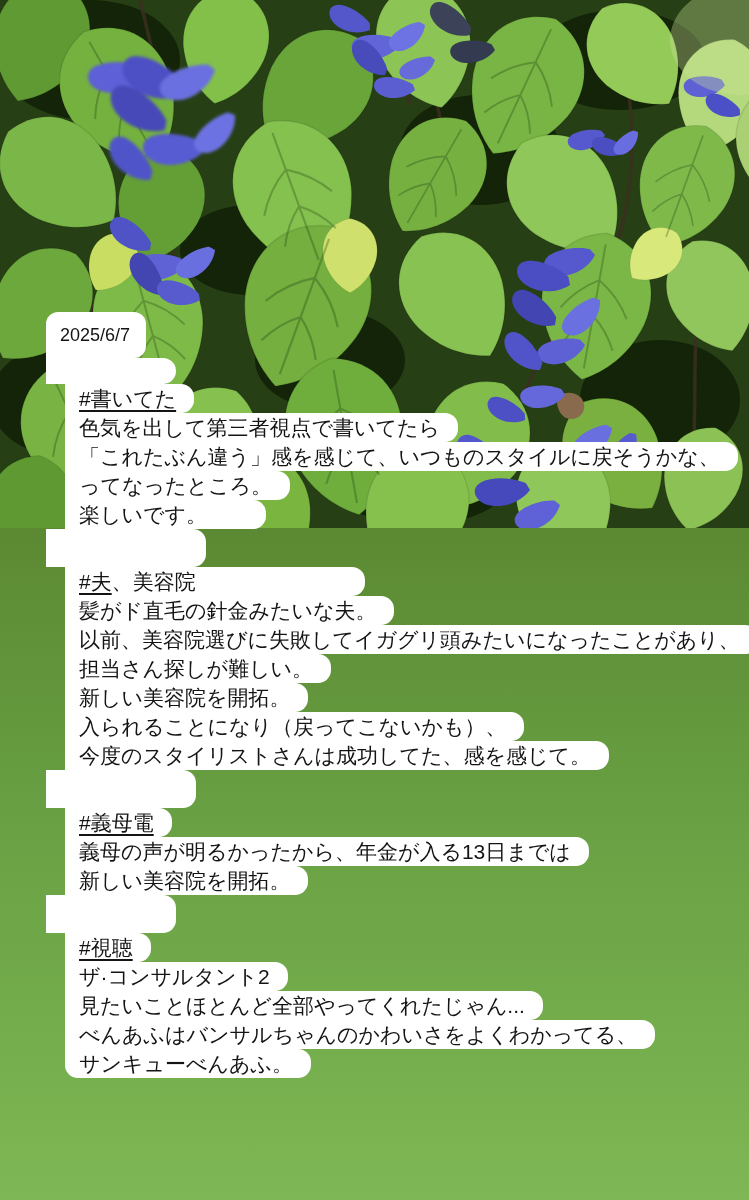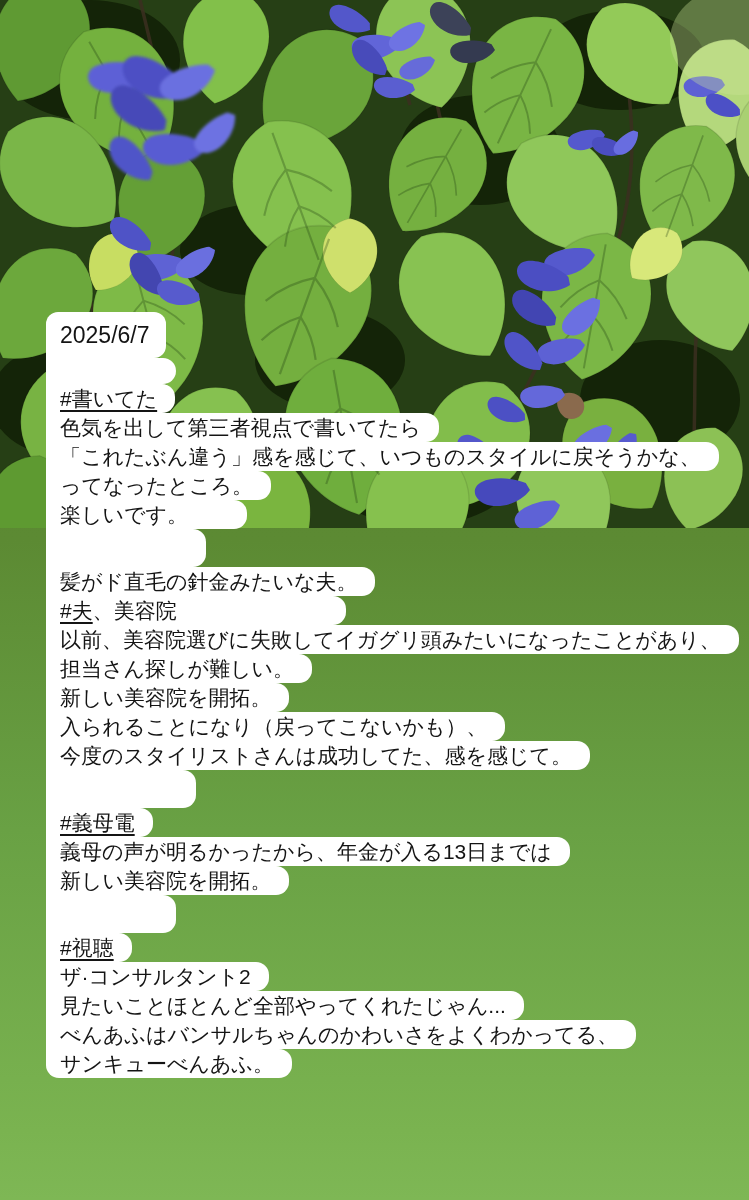--- a/index.html
+++ b/index.html
@@ -16,24 +16,25 @@
     display:flex;flex-direction:column;align-items:flex-start;
     color:#141414;
   }
   .hl{
     background:#ffffff;
     white-space:nowrap;
     font-size:21px;line-height:29px;height:29px;
     padding:0 18px 0 14px;
     border-radius:0 13px 13px 0;
     box-sizing:border-box;
+    margin-left:19px;
   }
   .date-row{
     background:#ffffff;
-    font-size:23px;line-height:46px;height:46px;
+    font-size:18px;line-height:46px;height:46px;
     padding:0 16px 0 14px;
     border-radius:12px 12px 12px 0;
     white-space:nowrap;box-sizing:border-box;
   }
   .spacer{
     background:#ffffff;
     border-radius:0 13px 13px 0;
   }
   .sp-small{width:130px;height:26px;}
   .sp-gap{height:38px;}
@@ -197,22 +198,22 @@
     <div class="date-row">2025/6/7</div>
     <div class="spacer sp-small"></div>
 
     <div class="hl tag"><span class="u">#書いてた</span><span></span></div>
     <div class="hl">色気を出して第三者視点で書いてたら</div>
     <div class="hl">「これたぶん違う」感を感じて、いつものスタイルに戻そうかな、</div>
     <div class="hl">ってなったところ。</div>
     <div class="hl mw201">楽しいです。</div>
     <div class="spacer sp-gap sp-a"></div>
 
+    <div class="hl tag mw300"><span class="u">#夫</span><span>、美容院</span></div>
     <div class="hl">髪がド直毛の針金みたいな夫。</div>
-    <div class="hl tag mw300"><span class="u">#夫</span><span>、美容院</span></div>
     <div class="hl">以前、美容院選びに失敗してイガグリ頭みたいになったことがあり、</div>
     <div class="hl">担当さん探しが難しい。</div>
     <div class="hl">新しい美容院を開拓。</div>
     <div class="hl">入られることになり（戻ってこないかも）、</div>
     <div class="hl">今度のスタイリストさんは成功してた、感を感じて。</div>
     <div class="spacer sp-gap sp-b"></div>
 
     <div class="hl tag"><span class="u">#義母電</span><span></span></div>
     <div class="hl">義母の声が明るかったから、年金が入る13日までは</div>
     <div class="hl">新しい美容院を開拓。</div>

